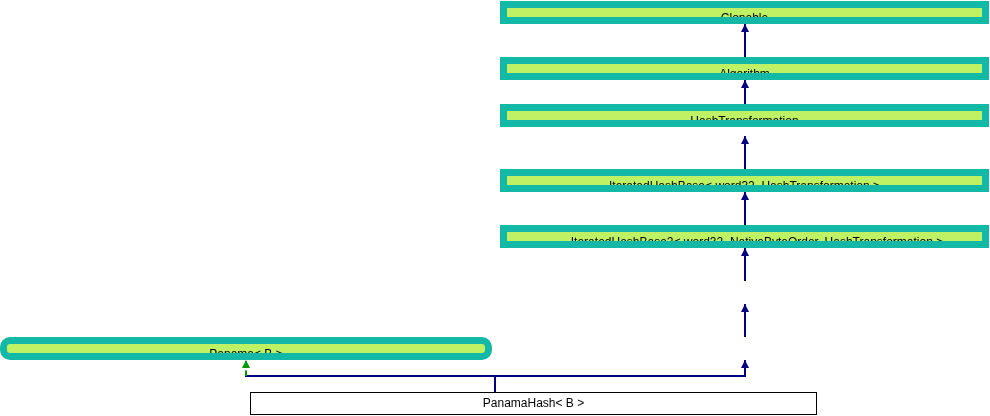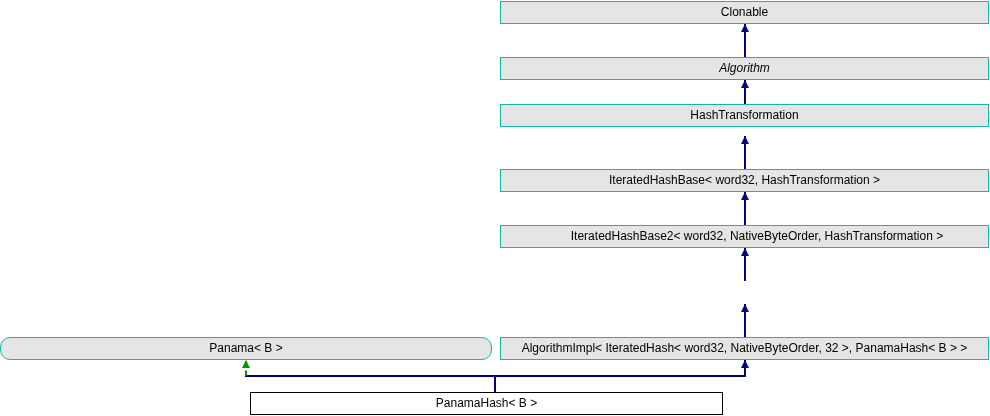--- a/index.html
+++ b/index.html
@@ -13,45 +13,45 @@
     width: 990px;
     height: 416px;
     background: #ffffff;
     overflow: hidden;
   }
   
   .node {
     position: absolute;
     box-sizing: border-box;
     height: 23px;
-    background: #e5e5e5;
-    border: 1px solid #14b8a6;
+    background: #bef264;
+    border: 7px solid #14b8a6;
     color: #000000;
     font-size: 12px;
     line-height: 21px;
     text-align: center;
     white-space: nowrap;
     overflow: hidden;
     cursor: pointer;
   }
   .node.focus {
     background: #ffffff;
     border: 1px solid #000000;
     cursor: default;
   }
   .col-right { left: 500px; width: 489px; }
   .n1 { top: 1px; }
-  .n2 { top: 57px; font-style: italic; }
+  .n2 { top: 57px; }
   .n3 { top: 104px; }
   .n4 { top: 169px; }
   .n5 { top: 225px; padding-left: 25px; }
   .n6 { top: 281px; }
   .n7 { top: 337px; }
   .n8 { top: 337px; left: 0px; width: 492px; border-radius: 10px; }
-  .n9 { top: 392px; left: 250px; width: 473px; }
+  .n9 { top: 392px; left: 250px; width: 567px; }
   
   .vline {
     position: absolute;
     width: 2px;
     background: #000080;
   }
   .hline {
     position: absolute;
     height: 2px;
     background: #000080;
@@ -100,17 +100,16 @@
   <div class="arrowhead ax" style="top:360px;"></div>
   <div class="vline-dashed" style="left:245px; top:361px; height:15px;"></div>
   <div class="arrowhead green" style="left:242px; top:360px;"></div>
   <div class="vline" style="left:494px; top:376px; height:17px;"></div>
 
   <div class="node col-right n1">Clonable</div>
   <div class="node col-right n2">Algorithm</div>
   <div class="node col-right n3">HashTransformation</div>
   <div class="node col-right n4">IteratedHashBase&lt; word32, HashTransformation &gt;</div>
   <div class="node col-right n5">IteratedHashBase2&lt; word32, NativeByteOrder, HashTransformation &gt;</div>
-  <div class="node col-right n7">AlgorithmImpl&lt; IteratedHash&lt; word32, NativeByteOrder, 32 &gt;, PanamaHash&lt; B &gt; &gt;</div>
   <div class="node n8">Panama&lt; B &gt;</div>
   <div class="node focus n9">PanamaHash&lt; B &gt;</div>
 
 </div>
 
 </body></html>

